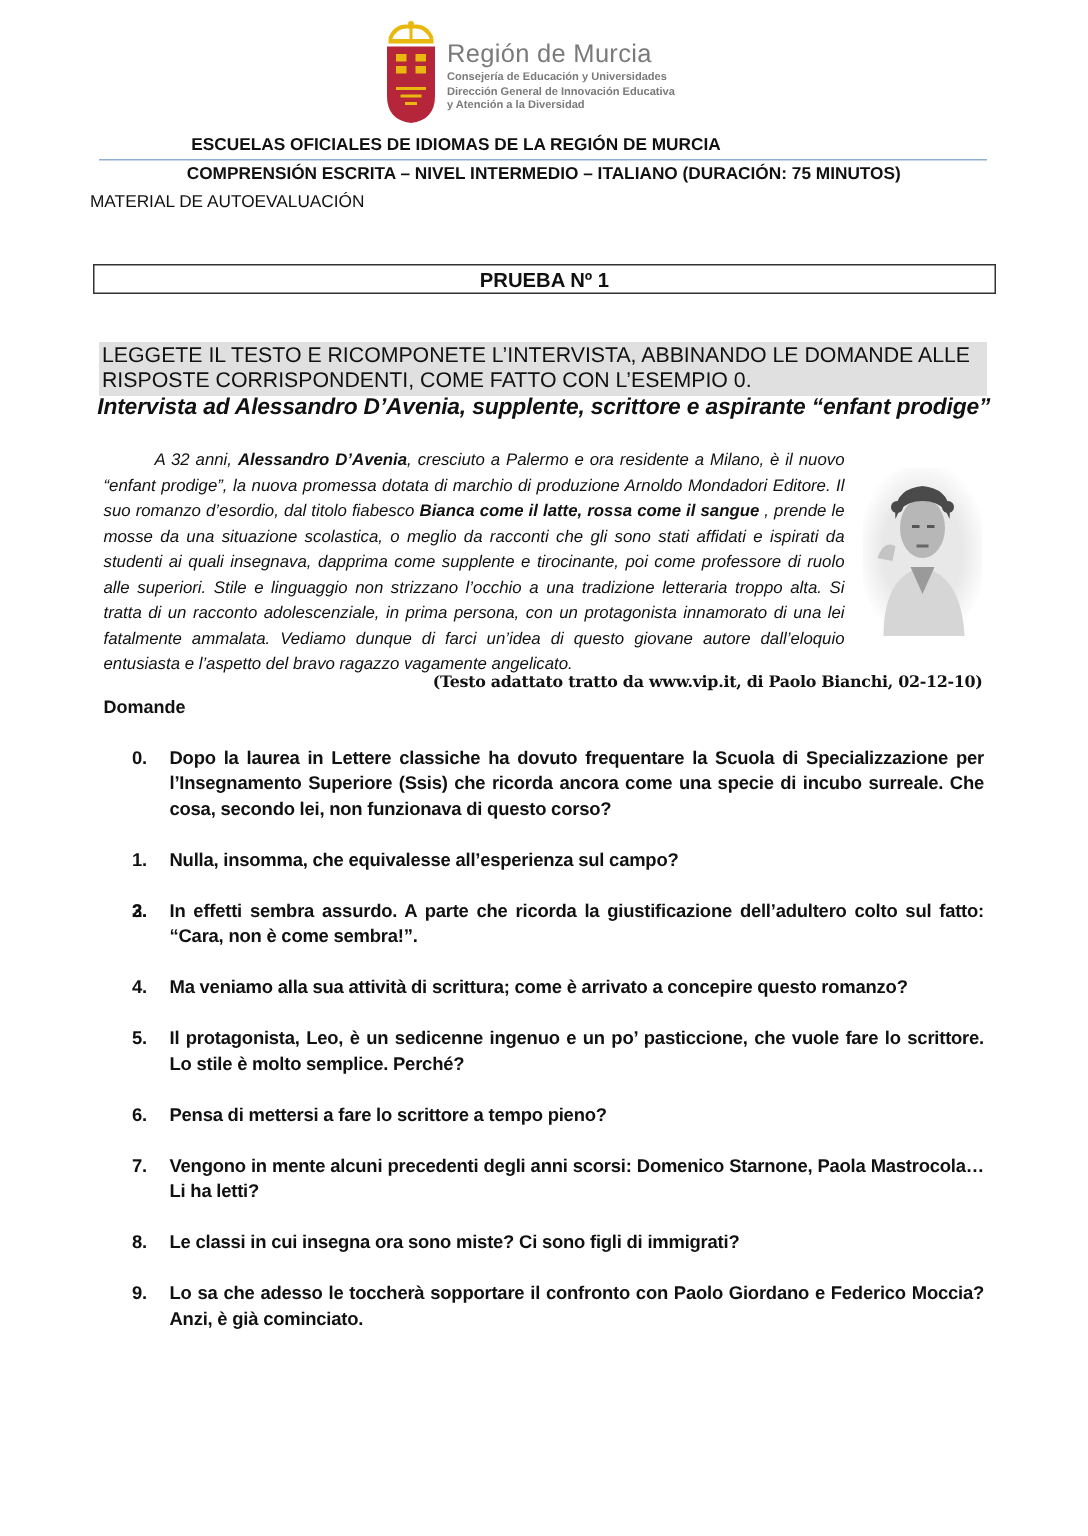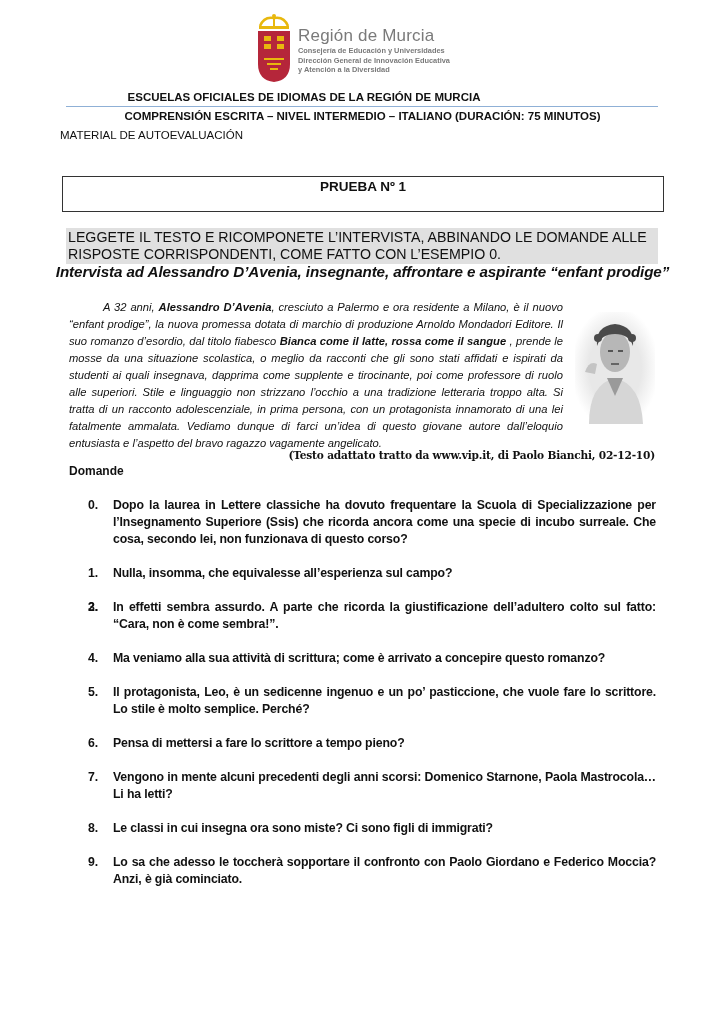--- a/index.html
+++ b/index.html
@@ -9,21 +9,21 @@
   .logo .shield { position: absolute; left: 0; top: 0; width: 40px; height: 72px; }
   .logo .brand { position: absolute; left: 44px; top: 14px; }
   .logo .brand-title { font-family: "Liberation Sans", sans-serif; font-size: 17px; color: #7a7a7a; letter-spacing: 0.2px; line-height: 20px; }
   .logo .brand-sub { font-family: "Liberation Sans", sans-serif; font-size: 7.4px; font-weight: bold; color: #7a7a7a; line-height: 9.5px; }
 
   .school { position: absolute; left: 0; width: 608px; top: 91px; text-align: center; font-size: 11.5px; font-weight: bold; }
   .hline { position: absolute; left: 66px; top: 106px; width: 592px; height: 1px; background: #8fb0d6; }
   .course { position: absolute; left: 0; width: 725px; top: 110px; text-align: center; font-size: 11.5px; font-weight: bold; }
   .material { position: absolute; left: 60px; top: 129px; font-size: 11.5px; }
 
-  .prueba { position: absolute; left: 62px; top: 176px; width: 602px; height: 36px; border: 1px solid #333; box-sizing: border-box; text-align: center; font-weight: bold; font-size: 13.5px; line-height: 19px; }
+  .prueba { position: absolute; left: 62px; top: 176px; width: 602px; height: 20px; border: 1px solid #333; box-sizing: border-box; text-align: center; font-weight: bold; font-size: 13.5px; line-height: 19px; }
 
   .instr { position: absolute; left: 66px; top: 212px; width: 592px; background: #e0e0e0; font-size: 14.2px; line-height: 17px; padding: 1px 2px; box-sizing: border-box; margin-top: 16px; }
 
   .title { position: absolute; left: 0; width: 725px; top: 263px; text-align: center; font-size: 15.2px; font-weight: bold; font-style: italic; letter-spacing: -0.1px; }
 
   .intro { position: absolute; left: 69px; top: 299px; width: 494px; font-size: 11.2px; line-height: 17px; font-style: italic; text-align: justify; }
   .intro p { margin: 0; text-indent: 34px; }
 
   .photo { position: absolute; left: 575px; top: 312px; width: 80px; height: 112px; }
 
@@ -64,21 +64,21 @@
 
 <div class="school">ESCUELAS OFICIALES DE IDIOMAS DE LA REGIÓN DE MURCIA</div>
 <div class="hline"></div>
 <div class="course">COMPRENSIÓN ESCRITA – NIVEL INTERMEDIO – ITALIANO (DURACIÓN: 75 MINUTOS)</div>
 <div class="material">MATERIAL DE AUTOEVALUACIÓN</div>
 
 <div class="prueba">PRUEBA Nº 1</div>
 
 <div class="instr">LEGGETE IL TESTO E RICOMPONETE L’INTERVISTA, ABBINANDO LE DOMANDE ALLE RISPOSTE CORRISPONDENTI, COME FATTO CON L’ESEMPIO 0.</div>
 
-<div class="title">Intervista ad Alessandro D’Avenia, insegnante, affrontare e aspirante “enfant prodige”</div>
+<div class="title">Intervista ad Alessandro D’Avenia, supplente, scrittore e aspirante “enfant prodige”</div>
 
 <div class="intro">
   <p><span>A 32 anni, </span><b>Alessandro D’Avenia</b><span>, cresciuto a Palermo e ora residente a Milano, è il nuovo “enfant prodige”, la nuova promessa dotata di marchio di produzione Arnoldo Mondadori Editore. Il suo romanzo d’esordio, dal titolo fiabesco </span><b>Bianca come il latte, rossa come il sangue</b><span> , prende le mosse da una situazione scolastica, o meglio da racconti che gli sono stati affidati e ispirati da studenti ai quali insegnava, dapprima come supplente e tirocinante, poi come professore di ruolo alle superiori. Stile e linguaggio non strizzano l’occhio a una tradizione letteraria troppo alta. Si tratta di un racconto adolescenziale, in prima persona, con un protagonista innamorato di una lei fatalmente ammalata. Vediamo dunque di farci un’idea di questo giovane autore dall’eloquio entusiasta e l’aspetto del bravo ragazzo vagamente angelicato.</span></p>
 </div>
 
 <svg class="photo" viewBox="0 0 80 112">
   <defs>
     <radialGradient id="fade" cx="50%" cy="50%" r="55%">
       <stop offset="60%" stop-color="#e8e8e8"></stop>
       <stop offset="100%" stop-color="#ffffff"></stop>

